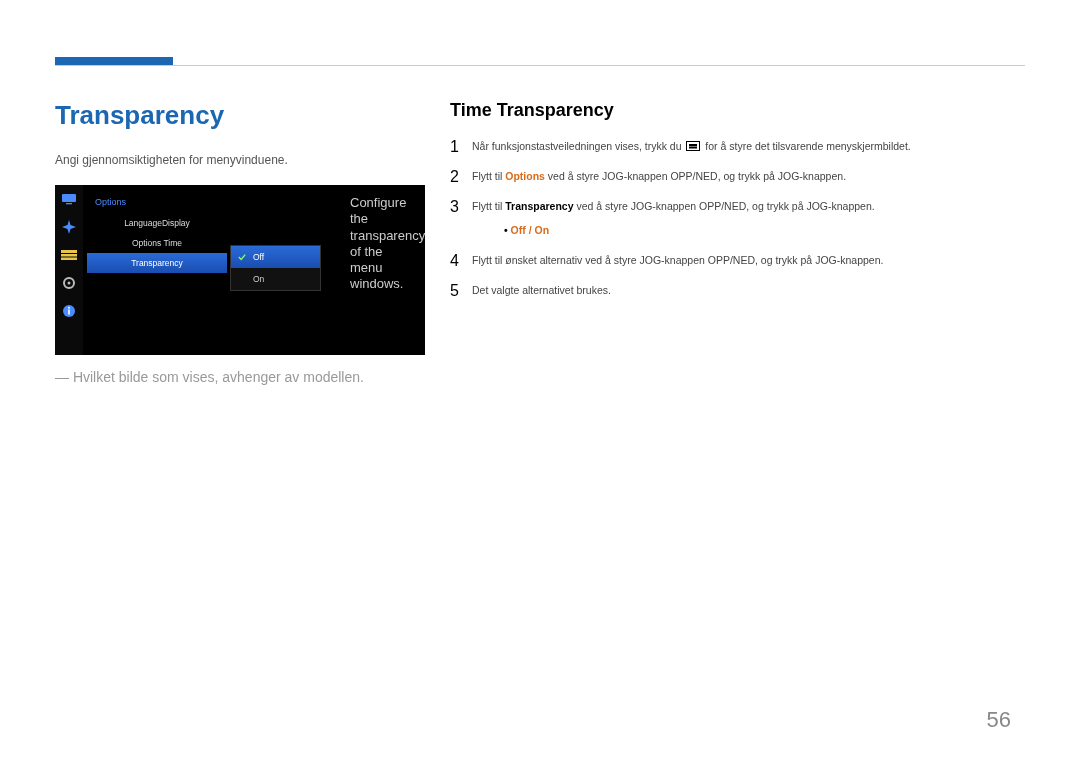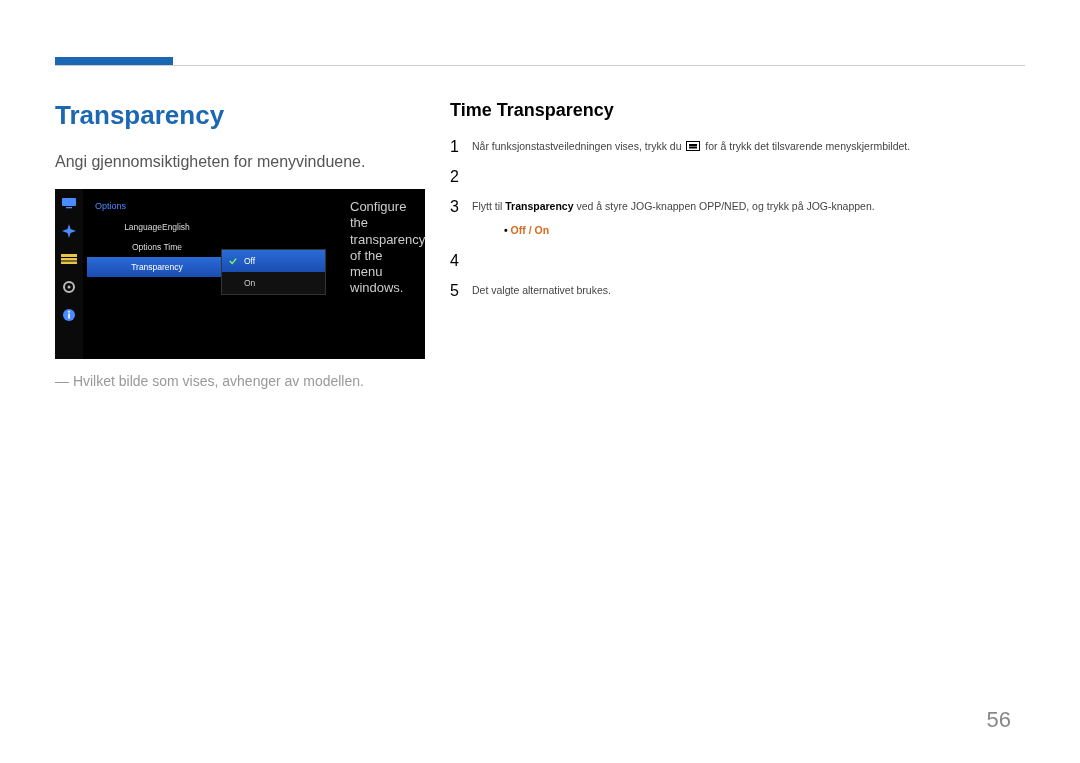--- a/index.html
+++ b/index.html
@@ -40,21 +40,21 @@
     top: 100px;
     width: 575px;
   }
   .heading-main {
     font-size: 26px;
     font-weight: bold;
     color: #1b67b3;
     margin-bottom: 22px;
   }
   .lead {
-    font-size: 16px;
+    font-size: 12px;
     color: #555;
     margin-bottom: 18px;
   }
   .osd {
     background: #000;
     width: 370px;
     height: 170px;
     position: relative;
     color: #eee;
     font-size: 9px;
@@ -90,23 +90,23 @@
     padding: 5px 10px;
     font-size: 8.5px;
     color: #ddd;
   }
   .osd-row.sel {
     background: linear-gradient(#2a6bd8, #1a4db0);
     color: #fff;
   }
   .osd-sub {
     position: absolute;
-    left: 166px;
+    left: 175px;
     top: 60px;
-    width: 105px;
+    width: 91px;
     background: #111;
     border: 1px solid #333;
   }
   .osd-sub-row {
     padding: 6px 10px 6px 22px;
     font-size: 8.5px;
     color: #ccc;
     position: relative;
   }
   .osd-sub-row.sel {
@@ -228,21 +228,21 @@
             <rect x="6.2" y="5.5" width="1.6" height="5" fill="#fff"></rect>
             <circle cx="7" cy="3.8" r="1" fill="#fff"></circle>
           </svg>
       </div>
     </div>
 
     <div class="osd-panel">
       <div class="osd-title">Options</div>
       <div class="osd-row">
         <span>Language</span>
-        <span>English</span>
+        <span>Display</span>
       </div>
       <div class="osd-row">
         <span>Options Time</span>
         <span></span>
       </div>
       <div class="osd-row sel">
         <span>Transparency</span>
         <span></span>
       </div>
     </div>
@@ -266,38 +266,42 @@
 </div>
 
 <div class="right-col">
   <div class="heading-sub">Time Transparency</div>
 
   <div class="steps">
 
     <div class="step">
       <div class="step-num">1</div>
       <div class="step-body">
-        <span>Når funksjonstastveiledningen vises, trykk du </span><span class="menu-glyph"></span><span> for å trykk det tilsvarende menyskjermbildet.</span>
+        <span>Når funksjonstastveiledningen vises, trykk du </span><span class="menu-glyph"></span><span> for å styre det tilsvarende menyskjermbildet.</span>
       </div>
     </div>
 
     <div class="step">
       <div class="step-num">2</div>
+      <div class="step-body">
+        <span>Flytt til </span><span class="orange">Options</span><span> ved å styre JOG-knappen OPP/NED, og trykk på JOG-knappen.</span>
+      </div>
     </div>
 
     <div class="step">
       <div class="step-num">3</div>
       <div class="step-body">
         <span>Flytt til </span><strong>Transparency</strong><span> ved å styre JOG-knappen OPP/NED, og trykk på JOG-knappen.</span>
         <div class="bullet"><span class="orange">Off / On</span></div>
       </div>
     </div>
 
     <div class="step">
       <div class="step-num">4</div>
+      <div class="step-body">Flytt til ønsket alternativ ved å styre JOG-knappen OPP/NED, og trykk på JOG-knappen.</div>
     </div>
 
     <div class="step">
       <div class="step-num">5</div>
       <div class="step-body">Det valgte alternativet brukes.</div>
     </div>
 
   </div>
 </div>
 

